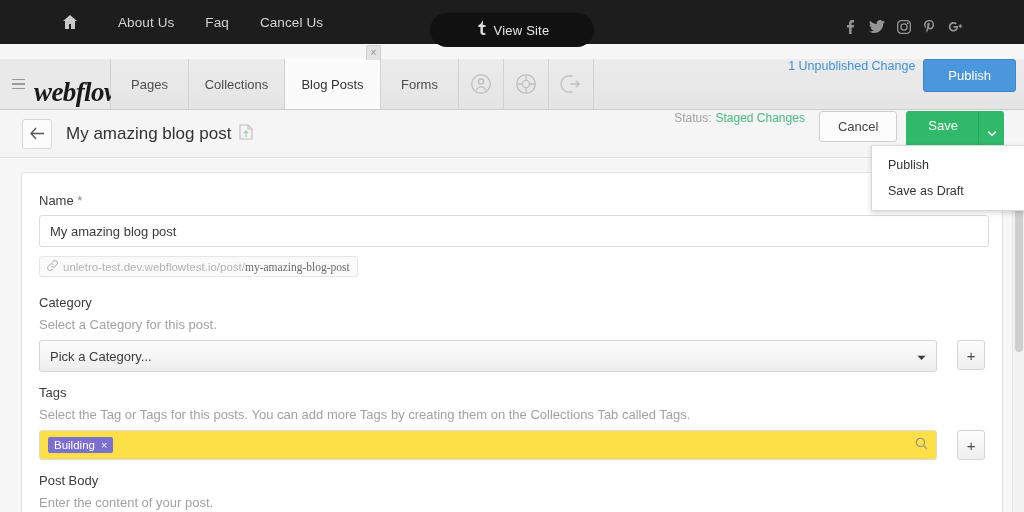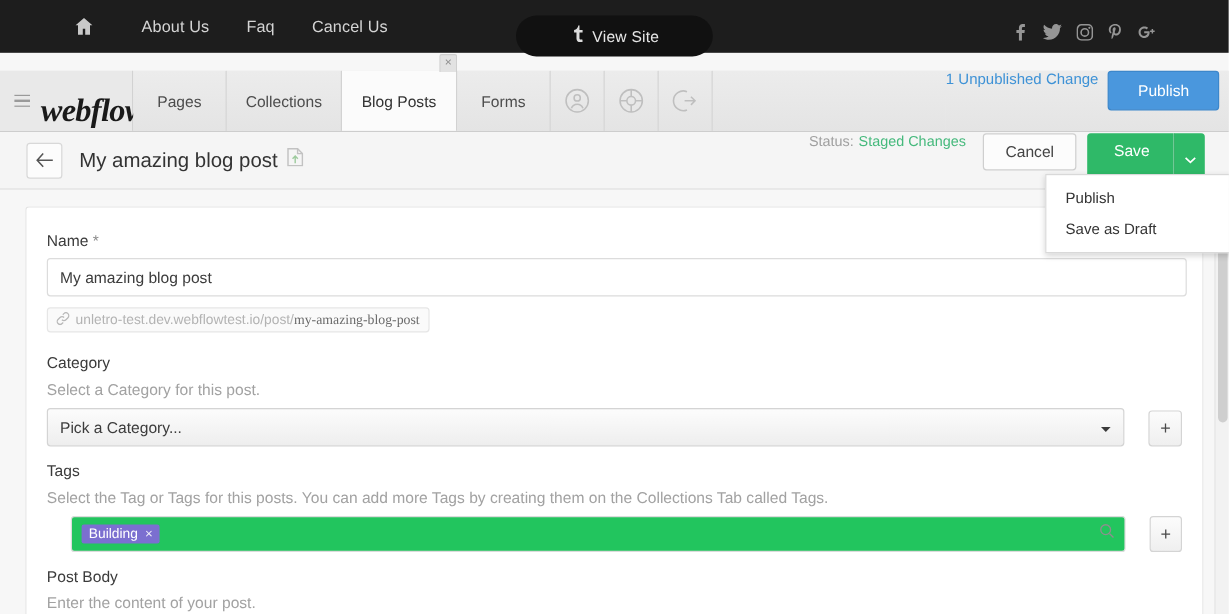--- a/index.html
+++ b/index.html
@@ -162,41 +162,41 @@
   .slug {
     display: inline-flex; align-items: center;
     margin-top: 9px; height: 21px;
     background: #fafafa; border: 1px solid #e6e6e6; border-radius: 3px;
     padding: 0 7px; font-size: 11.5px;
   }
   .slug-icon { margin-right: 5px; display: block; }
   .slug-base { color: #b3b3b3; }
   .slug-name { color: #6a6a6a; font-family: Liberation Serif, serif; }
 
-  .row { display: flex; align-items: flex-end; gap: 20px; }
+  .row { display: flex; align-items: flex-start; gap: 20px; }
   .select-input {
     width: 915px; height: 32px;
     border: 1px solid #d4d4d4; border-radius: 3px;
     background: linear-gradient(#fcfcfc, #eeeeee);
     padding: 0 10px; font-size: 13px; color: #3c3c3c;
     display: flex; align-items: center; cursor: pointer;
   }
   .select-caret { margin-left: auto; display: block; }
   .plus-btn {
     width: 28px; height: 30px;
     border: 1px solid #d4d4d4; border-radius: 3px;
     background: linear-gradient(#fcfcfc, #efefef);
     display: flex; align-items: center; justify-content: center;
     cursor: pointer; font-size: 15px; color: #4a4a4a; line-height: 1;
   }
   .tags-input {
     width: 915px; height: 30px;
     border: 1px solid #dcdcdc; border-radius: 3px;
-    background: #22c55e; padding: 0 8px;
-    display: flex; align-items: center; cursor: text; margin-left: 20px;
+    background: #fde047; padding: 0 8px;
+    display: flex; align-items: center; cursor: text;
   }
   .chip {
     display: inline-flex; align-items: center; gap: 6px;
     background: #7b6fd0; color: #fff;
     border-radius: 2px; padding: 2px 6px; font-size: 11.5px;
     cursor: default;
   }
   .chip-x { font-size: 11px; cursor: pointer; opacity: .9; }
   .tags-search { margin-left: auto; display: block; cursor: pointer; }
   .textarea {

